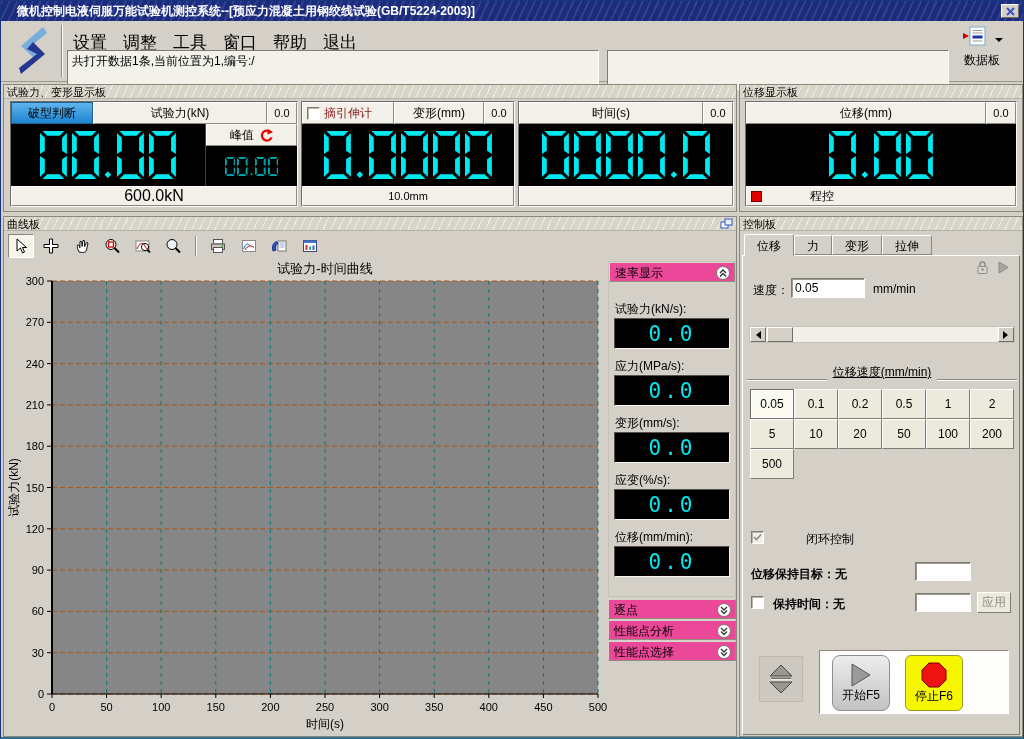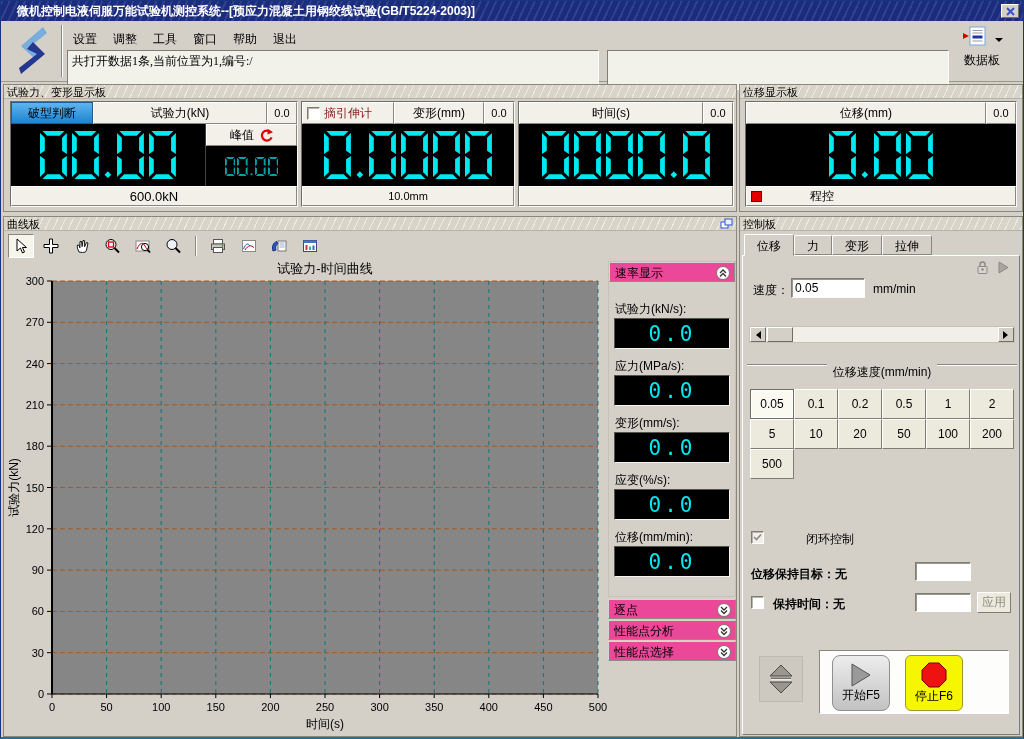--- a/index.html
+++ b/index.html
@@ -10,23 +10,23 @@
   
   .titlebar { position:absolute; left:0; top:0; width:100%; height:20px;
     background:#1B2B7E;
     background-image:repeating-linear-gradient(115deg, rgba(255,255,255,.10) 0 2px, rgba(0,0,0,0) 2px 7px);
     color:#fff; font-size:12px; font-weight:bold; line-height:20px; padding-left:16px; }
   .close-btn { position:absolute; right:4px; top:3px; width:18px; height:14px;
     background:#D4D0C8; border:1px solid; border-color:#fff #6f6d65 #6f6d65 #fff;
     display:flex; align-items:center; justify-content:center; cursor:pointer; }
   .toolbar { position:absolute; left:0; top:20px; width:100%; height:61px; background:#D4D0C8; border-bottom:1px solid #9b988e; }
   .vgroove { position:absolute; width:2px; border-left:1px solid #8a887e; border-right:1px solid #fff; }
-  .menubar { position:absolute; left:72px; top:10px; font-size:12px; color:#000; }
+  .menubar { position:absolute; left:72px; top:10px; font-size:17px; color:#000; }
   .menubar span { margin-right:16px; cursor:default; }
-  .statusbox { position:absolute; height:40px; background:#F2F1EA; border:1px solid; border-color:#7e7c73 #fff #fff #7e7c73; font-size:12px; line-height:21px; padding-left:4px; color:#000; white-space:nowrap; overflow:hidden;font-family:Liberation Serif, serif; }
+  .statusbox { position:absolute; height:40px; background:#F2F1EA; border:1px solid; border-color:#7e7c73 #fff #fff #7e7c73; font-size:12px; line-height:21px; padding-left:4px; color:#000; white-space:nowrap; overflow:hidden; }
   .databoard { position:absolute; right:6px; top:5px; width:70px; height:52px; text-align:center; cursor:pointer; }
   .databoard .lbl { font-size:12px; margin-top:2px; }
   .caret { display:inline-block; width:0; height:0; border:4px solid transparent; border-top-color:#000; vertical-align:middle; margin-left:4px; }
 
   
   .panel { position:absolute; background:#D4D0C8; border:1px solid #8a887e; }
   .panel-hd { height:14px; line-height:14px; font-size:11px; padding-left:3px; color:#000;
     background:#D8D4C8;
     background-image:repeating-linear-gradient(115deg, rgba(255,255,255,.55) 0 1px, rgba(0,0,0,0) 1px 7px);
     border-bottom:1px solid #b5b2a8; position:relative; }
@@ -67,21 +67,21 @@
   .tab-page { position:absolute; left:2px; top:38px; width:278px; height:480px; background:#D4D0C8;
               border:1px solid; border-color:#fff #7e7c73 #7e7c73 #fff; z-index:2; }
   .inputbox { background:#fff; border:1px solid; border-color:#7e7c73 #fff #fff #7e7c73; box-shadow:inset 1px 1px 0 #9a988e;
               font-size:12px; padding-left:3px; font-family:"Liberation Sans",sans-serif; }
   .scrollbar { position:absolute; left:6px; top:70px; width:266px; height:17px; background:#F1EFE7; border:1px solid #c5c2b6; }
   .sb-btn { position:absolute; top:0; width:16px; height:15px; background:#D4D0C8; border:1px solid; border-color:#fff #6f6d65 #6f6d65 #fff;
             display:flex; align-items:center; justify-content:center; cursor:pointer; }
   .sb-thumb { position:absolute; left:17px; top:0; width:26px; height:15px; background:#D4D0C8; border:1px solid; border-color:#fff #6f6d65 #6f6d65 #fff; cursor:grab; }
   .tri-l { width:0;height:0;border:4px solid transparent;border-right:5px solid #000;margin-left:-3px;}
   .tri-r { width:0;height:0;border:4px solid transparent;border-left:5px solid #000;margin-right:-3px;}
-  .group-hd { position:absolute; left:4px; top:108px; width:270px; display:flex; align-items:flex-start; }
+  .group-hd { position:absolute; left:4px; top:108px; width:270px; display:flex; align-items:flex-end;text-decoration:underline; }
   .group-hd .ln { flex:1; height:2px; border-top:1px solid #8a887e; border-bottom:1px solid #fff; }
   .group-hd .tx { margin:0 6px; font-size:12px; color:#000; }
   .spd-grid { position:absolute; left:7px; top:133px; width:266px; display:flex; flex-wrap:wrap; }
   .spd-btn { width:44px; height:30px; background:#ECE9DD; border:1px solid; border-color:#fff #7e7c73 #7e7c73 #fff;
              font-size:12px; color:#000; cursor:pointer; font-family:"Liberation Sans",sans-serif; }
   .spd-btn.selected { background:#FBFAF0; border-color:#6f6d65; box-shadow:inset 0 0 0 1px #fff; }
   .gray-txt { color:#8f8d84;padding-left:36px; }
   .apply-btn { position:absolute; left:234px; top:336px; width:34px; height:21px; background:#ECE9DD; border:1px solid; border-color:#fff #7e7c73 #7e7c73 #fff;
                font-size:12px; color:#8f8d84; cursor:default; font-family:"Liberation Sans",sans-serif; }
   .jog-btn { position:absolute; left:16px; top:400px; width:44px; height:46px; background:#CDC9C0; border:1px solid #bdb9b0;
@@ -237,21 +237,21 @@
                   <polygon points="56,4 56,48 46,41 46,14" fill="#00A2AA"></polygon>
                   <polygon points="56,52 56,96 46,86 46,59" fill="#00A2AA"></polygon>
                   <polygon points="5,100 15,90 41,90 51,100" fill="#00A2AA"></polygon>
                   <polygon points="0,52 10,59 10,86 0,96" fill="#00A2AA"></polygon>
                   <polygon points="0,4 10,14 10,41 0,48" fill="#00A2AA"></polygon>
                 </svg>
               </div>
           </div>
         </div>
       </div>
-      <div class="bar row3" style="font-size:13px;align-items:center;">
+      <div class="bar row3" style="font-size:16px;align-items:center;">
           <span>600.0kN</span>
         </div>
     </div>
 
     <div class="disp-block" style="left:297px;top:16px;width:214px;height:106px;">
       <div class="row1">
         <div class="bar" style="width:92px;justify-content:flex-start;padding-left:4px;color:#8B2020;">
           <span class="cb"></span>
           <span style="margin-left:4px;">摘引伸计</span>
         </div>

